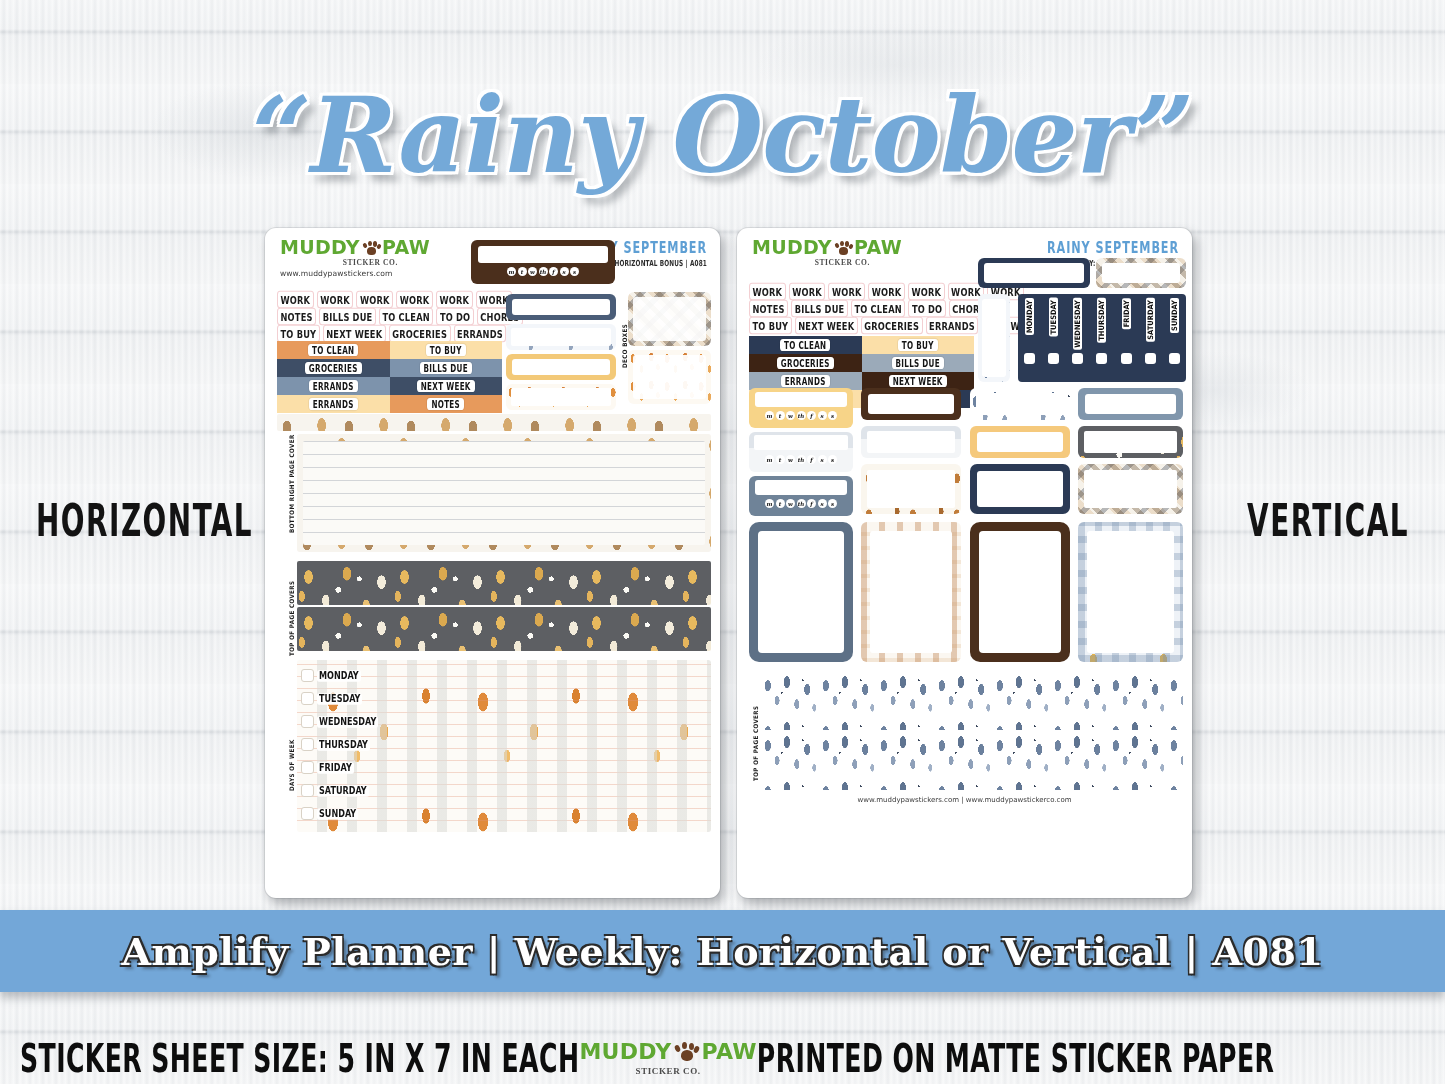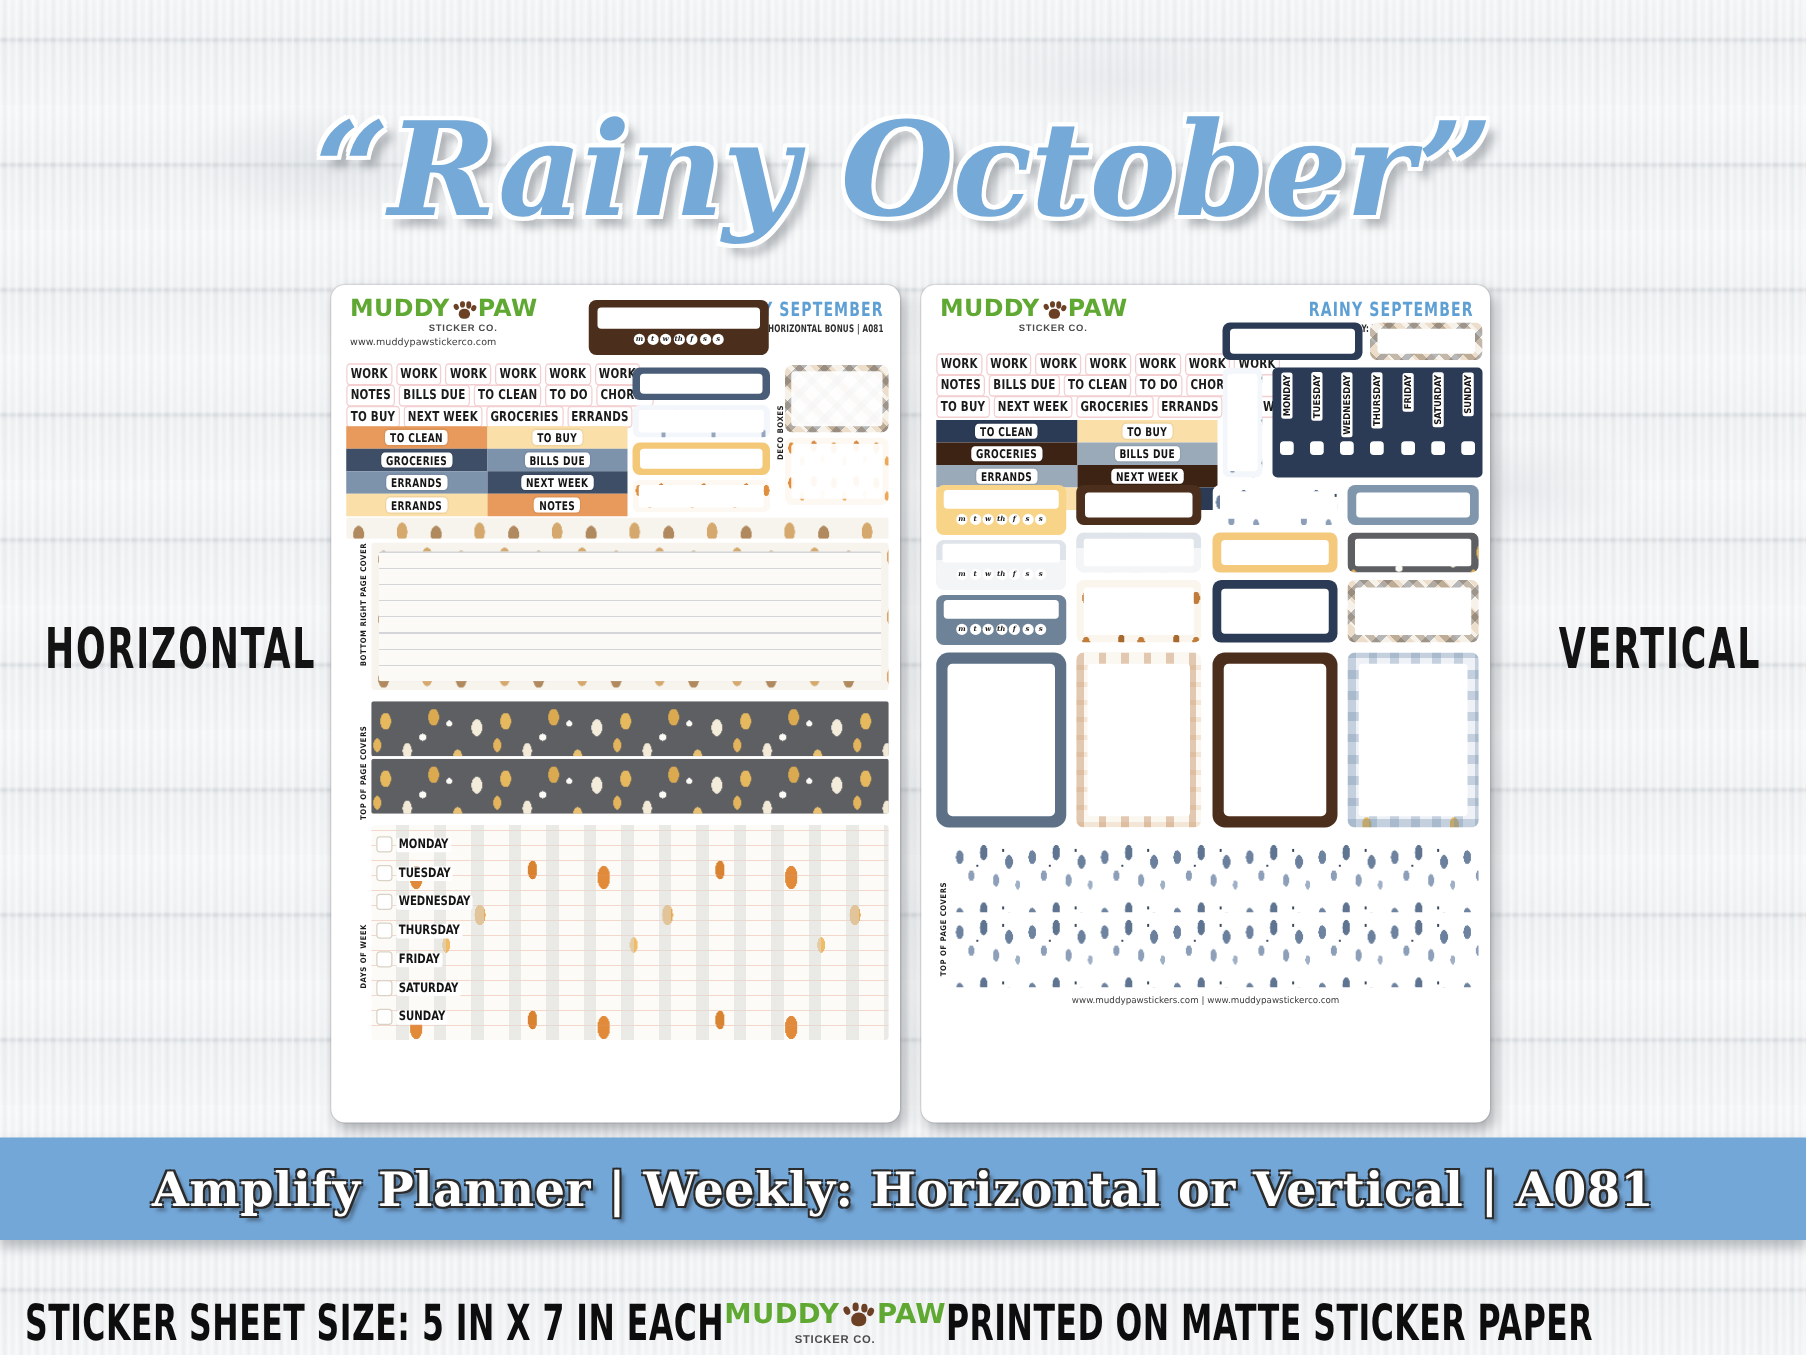--- a/index.html
+++ b/index.html
@@ -74,21 +74,21 @@
     color:#5fa832; letter-spacing:.3px; line-height:1; white-space:nowrap;
     display:flex; align-items:center; gap:2px;
   }
   .paw{ display:inline-block; width:19px; height:16px; position:relative; }
   .paw i{ position:absolute; background:#6b4024; border-radius:50%; display:block; }
   .paw .pad{ width:9px; height:8px; left:5px; top:7px; border-radius:48% 48% 44% 44%; }
   .paw .t1{ width:4px;height:5px; left:1px; top:3px; transform:rotate(-25deg);}
   .paw .t2{ width:4px;height:5.5px; left:6px; top:1px;}
   .paw .t3{ width:4px;height:5.5px; left:11px; top:1.5px;}
   .paw .t4{ width:4px;height:5px; left:15px; top:4px; transform:rotate(25deg);}
-  .logo-sub{ font-family:Liberation Sans, sans-serif; font-size:7.5px; font-weight:700;
+  .logo-sub{ font-family:Liberation Serif, serif; font-size:7.5px; font-weight:700;
     color:#4b4b4b; letter-spacing:.6px; text-align:right; width:118px; margin-top:1px;}
   .logo-url{ font-family:"DejaVu Sans", sans-serif; font-size:7.6px; color:#3a3a3a;
     margin-top:2px; letter-spacing:.1px; }
 
   
   .sh-head{ position:absolute; right:4px; top:4px; text-align:right; }
   .sh-title{ font-family:"DejaVu Sans Condensed","Liberation Sans",sans-serif;
     font-size:12.5px; font-weight:700; color:#5e9fd4; letter-spacing:.9px;
     transform:scaleY(1.25); transform-origin:right center; }
   .sh-sub{ font-family:"DejaVu Sans Condensed","Liberation Sans",sans-serif;
@@ -286,21 +286,21 @@
         <span class="paw">
           <i class="pad"></i>
             <i class="t1"></i>
             <i class="t2"></i>
             <i class="t3"></i>
             <i class="t4"></i>
         </span>
         <span>PAW</span>
       </div>
       <div class="logo-sub">STICKER CO.</div>
-      <div class="logo-url">www.muddypawstickerco.com</div>
+      <div class="logo-url">www.muddypawstickers.com</div>
     </div>
 
     <div class="sh-head">
       <div class="sh-title">RAINY SEPTEMBER</div>
       <div class="sh-sub">AMPLIFY PLANNER | WEEKLY: HORIZONTAL BONUS | A081</div>
     </div>
 
     <div class="words" id="words-h">
         <div class="wrow">
           <span class="word">WORK</span>

